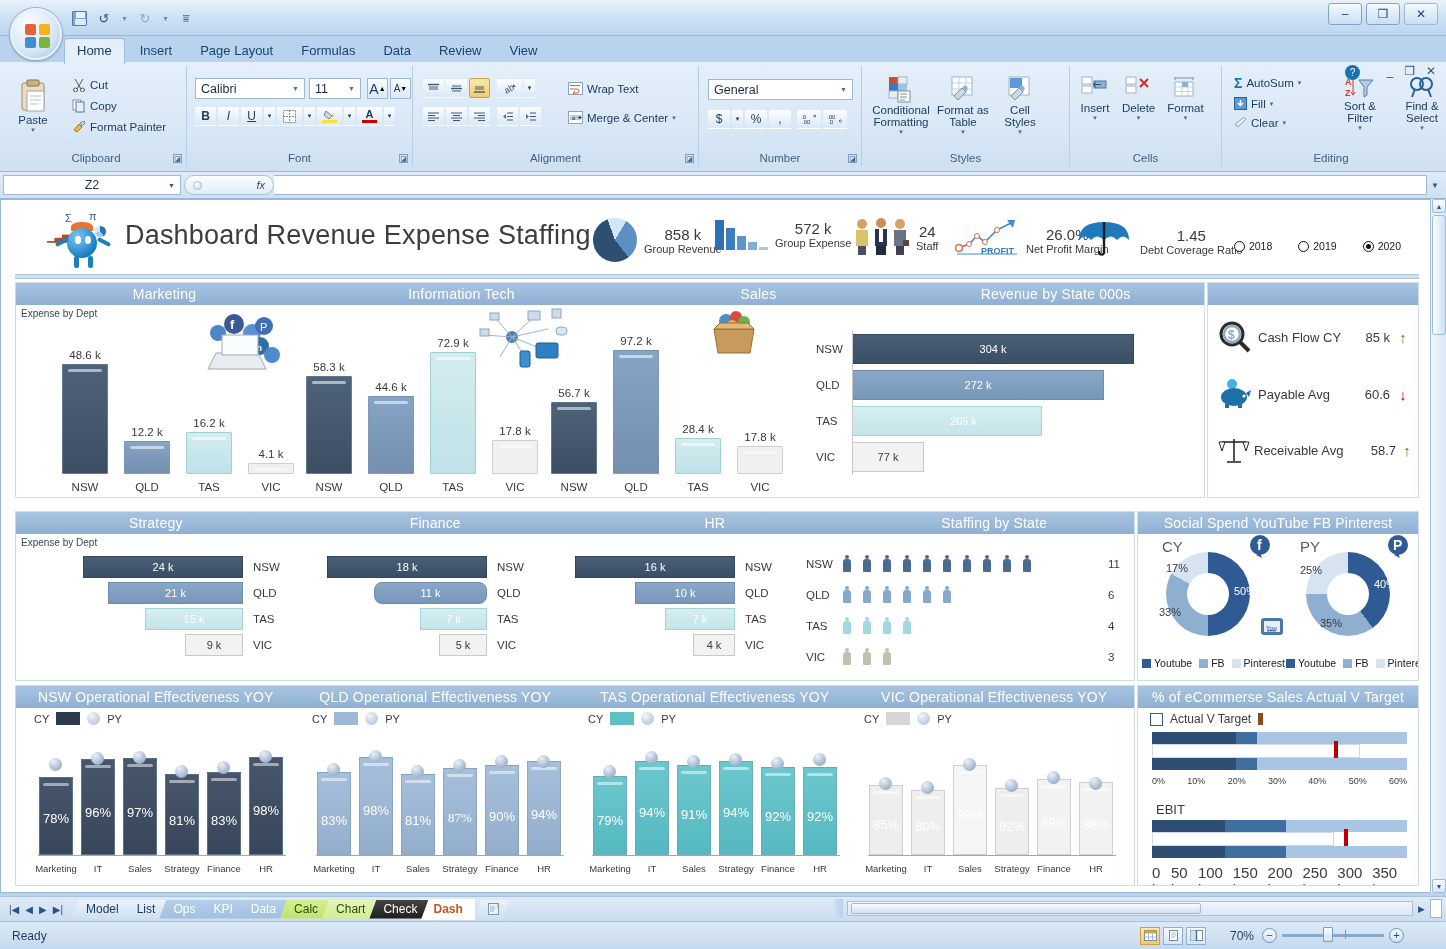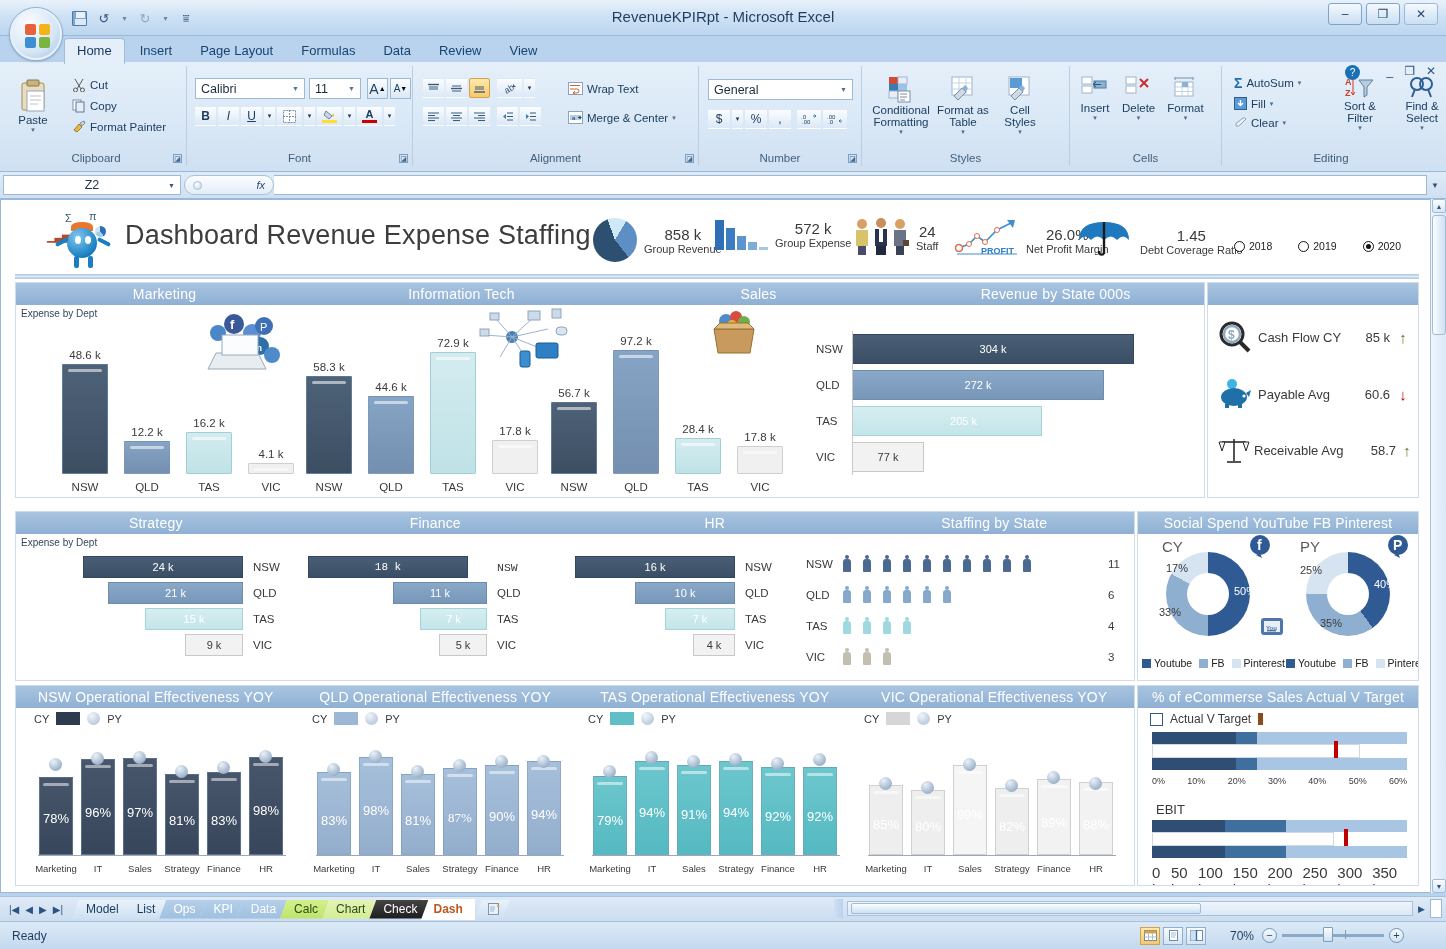--- a/index.html
+++ b/index.html
@@ -232,21 +232,20 @@
     display:flex; align-items:center; justify-content:center; line-height:1; }
   .ztrack { flex:1; height:3px; background:#8aa9c6; position:relative; }
   .zknob { position:absolute; left:40%; top:-7px; width:10px; height:15px;
     background:linear-gradient(180deg,#fbfdff,#d0e0f0); border:1px solid #7b9dbe; border-radius:1px; }
   .ztick { position:absolute; left:62%; top:-4px; width:1px; height:9px; background:#7b9dbe; }
 </style>
 </head>
 <body>
 
 <div class="titlebar">
-  <div class="title-text">RevenueKPIRpt - Microsoft Excel</div>
   <div class="winbtns">
     <div class="winbtn">–</div>
     <div class="winbtn">❐</div>
     <div class="winbtn close">✕</div>
   </div>
 </div>
 
 <div class="orb">
   <div class="sq s1"></div>
   <div class="sq s2"></div>
@@ -988,28 +987,28 @@
       </div>
       <div class="hrow" style="justify-content:flex-end;">
         <div class="hbar" style="width:58px;background:#f2f2f2;color:#3a3a3a;border-color:#c9c9c9;">
           <span>9 k</span>
             </div>
         <span class="hlbl" style="padding-left:10px">VIC</span>
       </div>
     </div>
 
     <div style="position:absolute;left:292px;top:42px;width:215px;">
-      <div class="hrow" style="justify-content:space-between;font-family:Liberation Mono, monospace;">
+      <div class="hrow" style="justify-content:flex-end;">
         <div class="hbar" style="width:160px;background:linear-gradient(180deg,#4a5f76,#3a4e65);color:#fff;border-color:#33485e;">
           <span>18 k</span>
             </div>
         <span class="hlbl" style="padding-left:10px">NSW</span>
       </div>
       <div class="hrow" style="justify-content:flex-end;">
-        <div class="hbar" style="width:94px;background:linear-gradient(180deg,#8aa8c8,#7797b9);color:#fff;border-color:#6d8cae;">
+        <div class="hbar" style="width:113px;background:linear-gradient(180deg,#8aa8c8,#7797b9);color:#fff;border-color:#6d8cae;border-radius:8px;">
           <span>11 k</span>
             </div>
         <span class="hlbl" style="padding-left:10px">QLD</span>
       </div>
       <div class="hrow" style="justify-content:flex-end;">
         <div class="hbar" style="width:67px;background:linear-gradient(180deg,#d6eef0,#c3e5ea);color:#fff;border-color:#a5d3da;">
           <span>7 k</span>
             </div>
         <span class="hlbl" style="padding-left:10px">TAS</span>
       </div>

